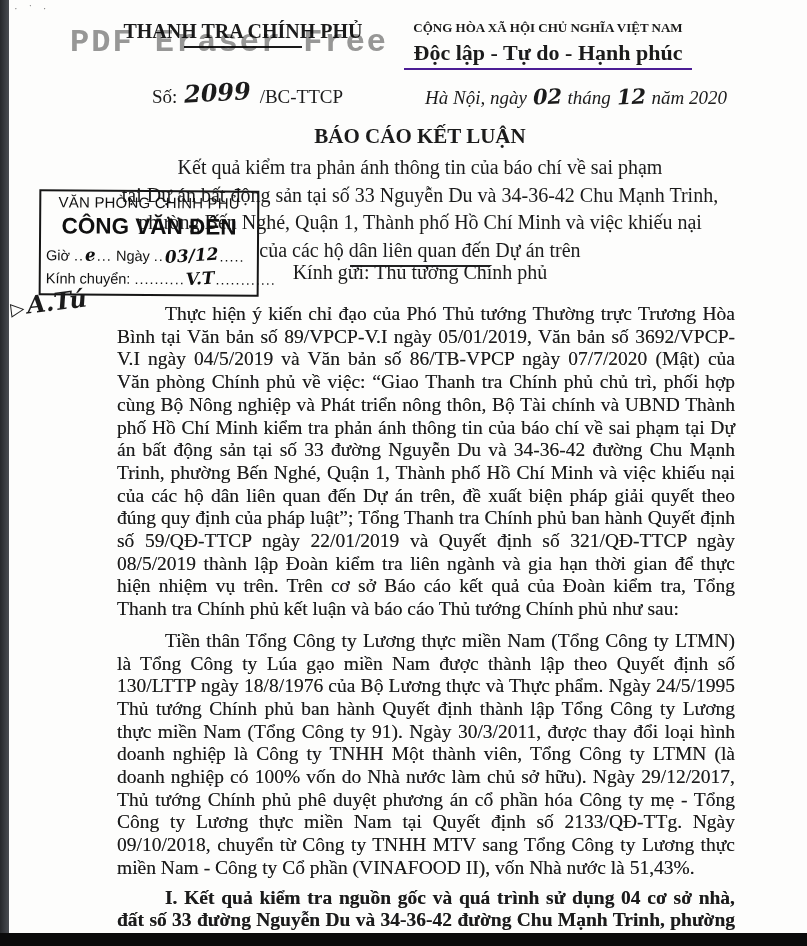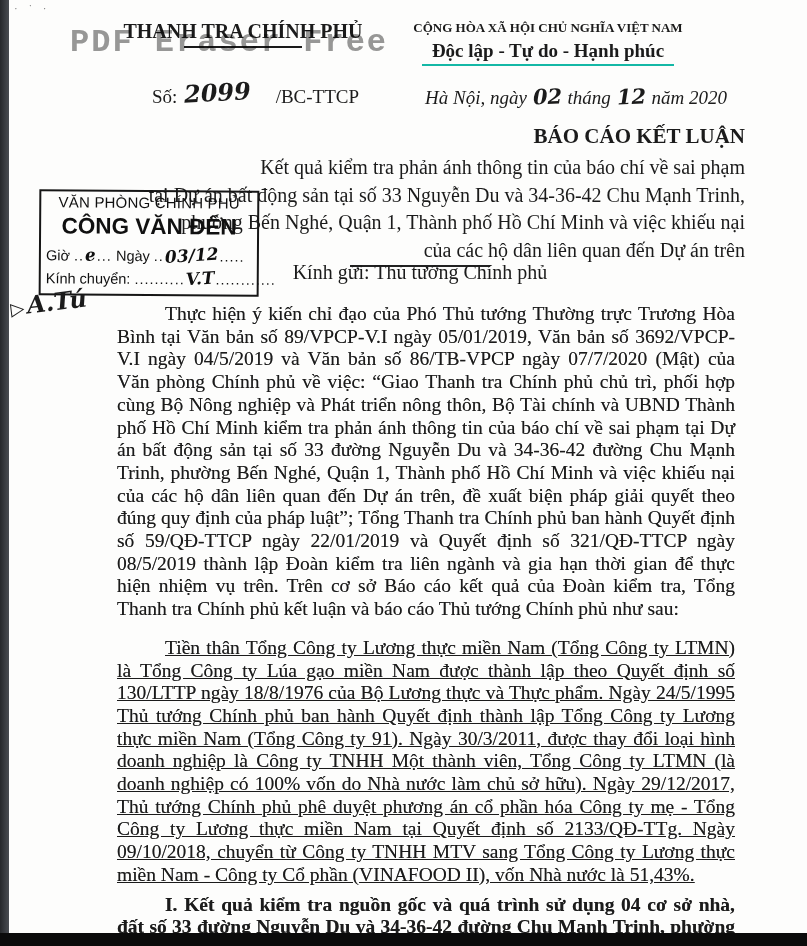--- a/index.html
+++ b/index.html
@@ -20,32 +20,32 @@
     font-size:32px;color:#8d8d8d;letter-spacing:2px;
     mix-blend-mode:multiply;opacity:.9;white-space:nowrap;
   }
 
   
   .hdr-agency{position:absolute;left:118px;top:20px;width:250px;text-align:center;z-index:10;}
   .hdr-agency .name{font-weight:bold;font-size:20px;white-space:nowrap;}
   .hdr-agency .rule{width:118px;margin:3px auto 0;border-top:2px solid #1a1a1a;}
   .hdr-national{position:absolute;left:352px;top:20px;width:392px;text-align:center;z-index:10;}
   .hdr-national .motto1{font-weight:bold;font-size:13px;white-space:nowrap;}
-  .hdr-national .motto2{display:inline-block;font-weight:bold;font-size:19px;
-    border-bottom:2px solid #14b8a6;padding:1px 10px 2px;margin-top:3px;white-space:nowrap;}
+  .hdr-national .motto2{display:inline-block;font-weight:bold;font-size:22px;
+    border-bottom:2px solid #4c1d95;padding:1px 10px 2px;margin-top:3px;white-space:nowrap;}
 
   .so-line{position:absolute;left:152px;top:80px;font-size:19px;white-space:nowrap;z-index:10;}
   .date-line{position:absolute;left:425px;top:84px;font-size:19px;font-style:italic;white-space:nowrap;z-index:10;}
 
   .hand{font-family:"DejaVu Serif", serif;font-style:italic;font-weight:bold;display:inline-block;}
   .hand-num{font-size:24px;transform:rotate(-3deg);margin:0 2px;position:relative;top:-2px;}
   .hand-date{font-size:21px;transform:rotate(-2deg);margin:0 1px;}
 
   
-  .title-block{position:absolute;left:95px;top:124px;width:650px;text-align:right;z-index:6;}
+  .title-block{position:absolute;left:95px;top:124px;width:650px;text-align:center;z-index:6;}
   .title-block .main{font-weight:bold;font-size:21px;margin-bottom:5px;}
   .title-block .sub{font-size:20px;line-height:27.5px;}
   .title-block .rule{width:140px;margin:1px auto 0;border-top:2px solid #222;}
 
   
   .stamp{
     position:absolute;left:39px;top:190px;width:206px;z-index:12;
     border:2px solid #161616;background:transparent;
     padding:2px 5px 6px;transform:rotate(.4deg);
     font-family:"Liberation Sans", sans-serif;color:#101010;
@@ -62,21 +62,21 @@
     font-size:24px;transform:rotate(-7deg);white-space:nowrap;}
   .annotation .arrow{font-size:18px;font-style:normal;margin-right:3px;}
 
   .recipient{position:absolute;left:95px;top:261px;width:650px;text-align:center;font-size:20px;z-index:6;}
 
   
   .body-text{position:absolute;left:117px;top:303px;width:618px;z-index:6;
     font-size:19.5px;line-height:22.7px;text-align:justify;
     text-shadow:0 0 .4px rgba(0,0,0,.5);}
   .body-text p{margin:0;text-indent:48px;}
-  .body-text p.p2{margin-top:16px;text-decoration:underline;}
+  .body-text p.p2{margin-top:9px;}
   .body-text p.heading{margin-top:7px;font-weight:bold;}
 </style>
 </head>
 <body>
 
 <div class="page">
 
   <div class="corner-noise">· ˙ ·</div>
 
   <div class="watermark">PDF Eraser Free</div>
@@ -87,21 +87,21 @@
   </div>
 
   <div class="hdr-national">
     <div class="motto1">CỘNG HÒA XÃ HỘI CHỦ NGHĨA VIỆT NAM</div>
     <div class="motto2">Độc lập - Tự do - Hạnh phúc</div>
   </div>
 
   <div class="so-line">
     <span>Số:</span>
     <span class="hand hand-num">2099</span>
-    <span style="margin-left:18px">/BC-TTCP</span>
+    <span style="margin-left:2px">/BC-TTCP</span>
   </div>
 
   <div class="date-line">
     <span>Hà Nội, ngày</span>
     <span class="hand hand-date">02</span>
     <span>tháng</span>
     <span class="hand hand-date">12</span>
     <span>năm 2020</span>
   </div>
 

